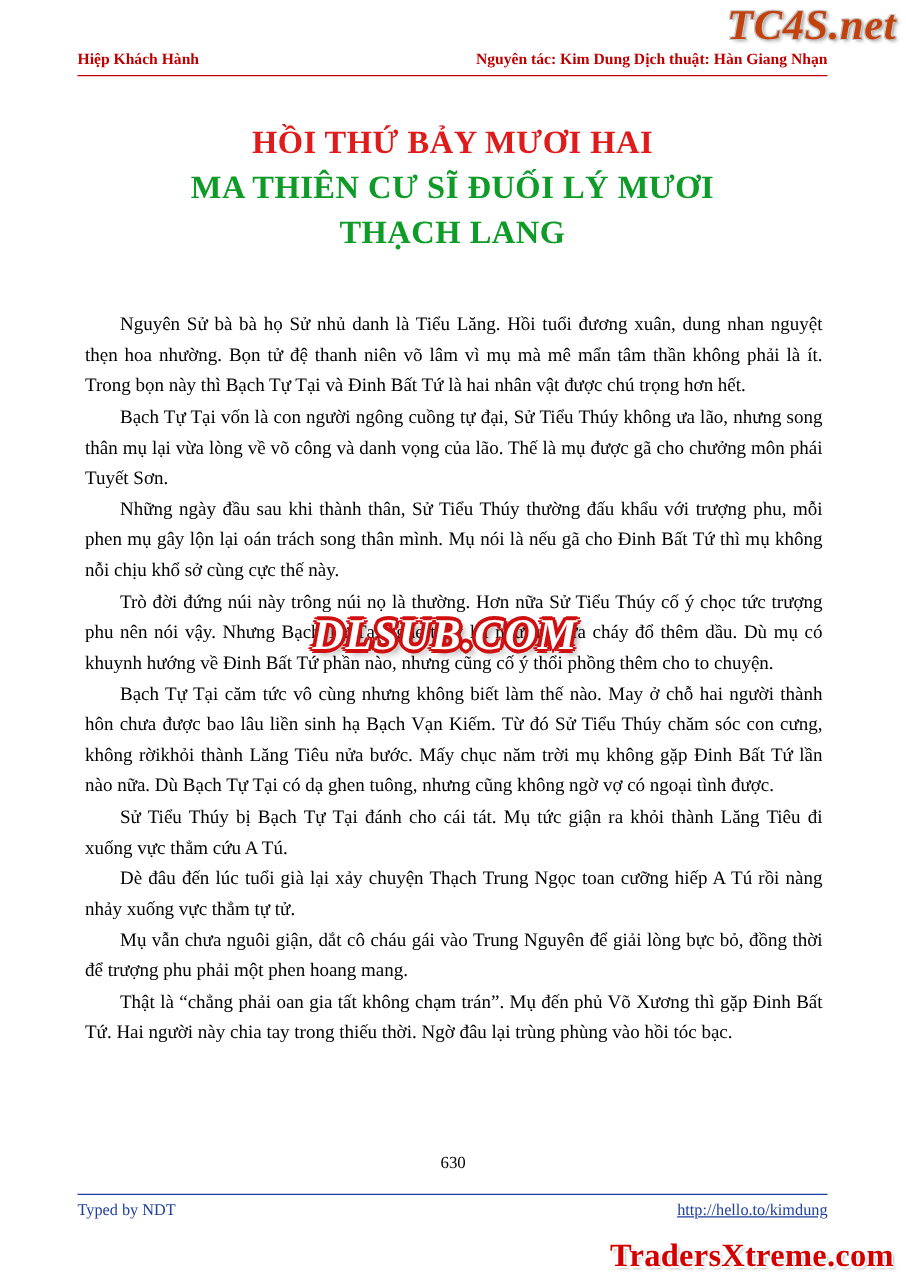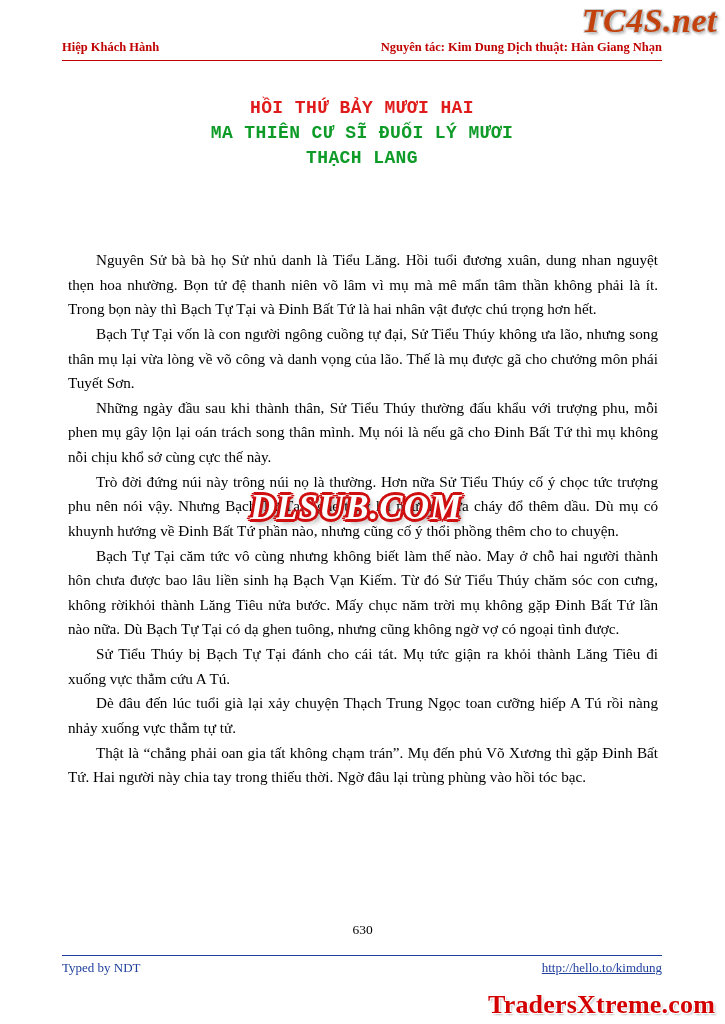--- a/index.html
+++ b/index.html
@@ -71,22 +71,22 @@
   
   .title-block {
     position: absolute;
     top: 96px;
     left: 62px;
     width: 600px;
     text-align: center;
     line-height: 1.38;
   }
   .title-line {
-    font-family: Liberation Mono, monospace;
-    font-size: 18px;
+    font-family: Liberation Serif, serif;
+    font-size: 26px;
     font-weight: bold;
     letter-spacing: 0.4px;
   }
   .title-line.red { color: #e01b1b; }
   .title-line.green { color: #0e9b28; }
 
   
   .body-text {
     position: absolute;
     top: 248px;
@@ -215,20 +215,21 @@
   </div>
 
   <div class="body-text">
     <p>Nguyên Sử bà bà họ Sử nhủ danh là Tiểu Lăng. Hồi tuổi đương xuân, dung nhan nguyệt thẹn hoa nhường. Bọn tử đệ thanh niên võ lâm vì mụ mà mê mẩn tâm thần không phải là ít. Trong bọn này thì Bạch Tự Tại và Đinh Bất Tứ là hai nhân vật được chú trọng hơn hết.</p>
     <p>Bạch Tự Tại vốn là con người ngông cuồng tự đại, Sử Tiểu Thúy không ưa lão, nhưng song thân mụ lại vừa lòng về võ công và danh vọng của lão. Thế là mụ được gã cho chưởng môn phái Tuyết Sơn.</p>
     <p>Những ngày đầu sau khi thành thân, Sử Tiểu Thúy thường đấu khẩu với trượng phu, mỗi phen mụ gây lộn lại oán trách song thân mình. Mụ nói là nếu gã cho Đinh Bất Tứ thì mụ không nỗi chịu khổ sở cùng cực thế này.</p>
     <p>Trò đời đứng núi này trông núi nọ là thường. Hơn nữa Sử Tiểu Thúy cố ý chọc tức trượng phu nên nói vậy. Nhưng Bạch Tự Tại nghe thấy lại như mụ lửa cháy đổ thêm dầu. Dù mụ có khuynh hướng về Đinh Bất Tứ phần nào, nhưng cũng cố ý thổi phồng thêm cho to chuyện.</p>
     <p>Bạch Tự Tại căm tức vô cùng nhưng không biết làm thế nào. May ở chỗ hai người thành hôn chưa được bao lâu liền sinh hạ Bạch Vạn Kiếm. Từ đó Sử Tiểu Thúy chăm sóc con cưng, không rờikhỏi thành Lăng Tiêu nửa bước. Mấy chục năm trời mụ không gặp Đinh Bất Tứ lần nào nữa. Dù Bạch Tự Tại có dạ ghen tuông, nhưng cũng không ngờ vợ có ngoại tình được.</p>
     <p>Sử Tiểu Thúy bị Bạch Tự Tại đánh cho cái tát. Mụ tức giận ra khỏi thành Lăng Tiêu đi xuống vực thẳm cứu A Tú.</p>
     <p>Dè đâu đến lúc tuổi già lại xảy chuyện Thạch Trung Ngọc toan cưỡng hiếp A Tú rồi nàng nhảy xuống vực thẳm tự tử.</p>
+    <p>Mụ vẫn chưa nguôi giận, dắt cô cháu gái vào Trung Nguyên để giải lòng bực bỏ, đồng thời để trượng phu phải một phen hoang mang.</p>
     <p>Thật là “chẳng phải oan gia tất không chạm trán”. Mụ đến phủ Võ Xương thì gặp Đinh Bất Tứ. Hai người này chia tay trong thiếu thời. Ngờ đâu lại trùng phùng vào hồi tóc bạc.</p>
   </div>
 
   <div class="wm-center">
     <span class="wm-text">DLSUB.COM</span>
   </div>
 
   <div class="page-number">630</div>
 
   <div class="footer-rule"></div>

